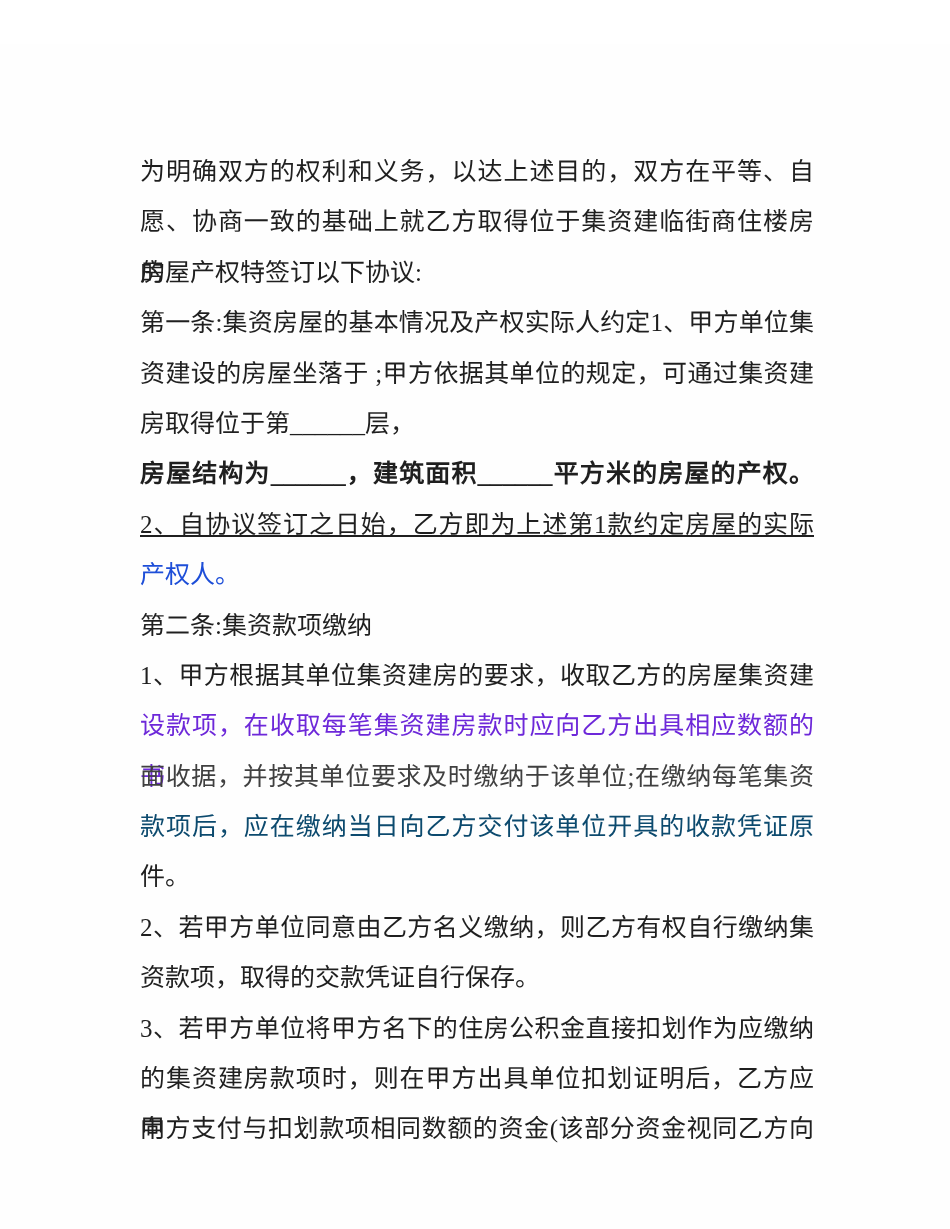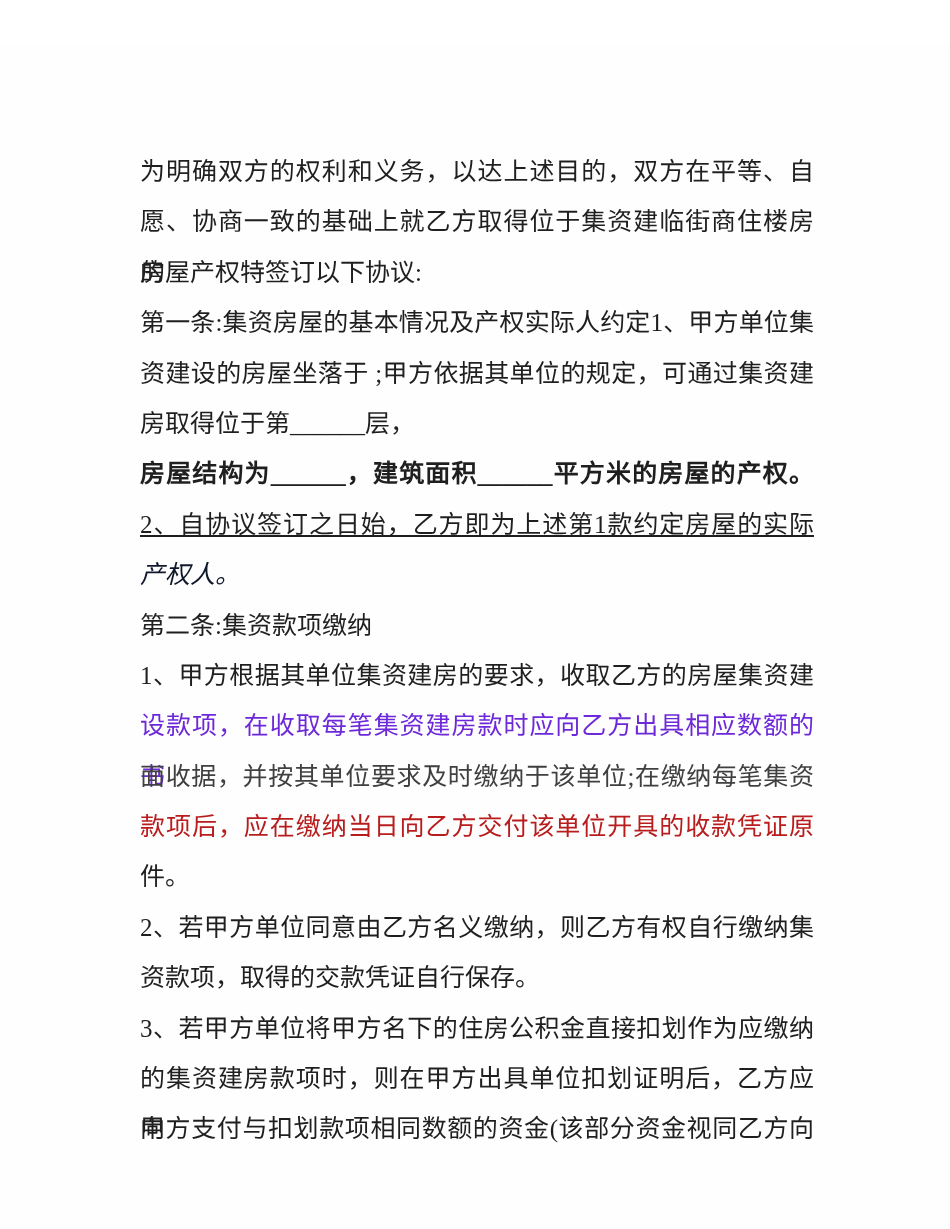--- a/index.html
+++ b/index.html
@@ -44,26 +44,26 @@
 <div class="page" style="background: rgb(254, 254, 254);">
   <div class="doc-content" id="doc-content">
       <div class="doc-line just" style="color: rgb(31, 31, 31);">为明确双方的权利和义务，以达上述目的，双方在平等、自</div>
       <div class="doc-line just" style="color: rgb(31, 31, 31);">愿、协商一致的基础上就乙方取得位于集资建临街商住楼房的</div>
       <div class="doc-line" style="color: rgb(31, 31, 31);">房屋产权特签订以下协议:</div>
       <div class="doc-line just" style="color: rgb(31, 31, 31);">第一条:集资房屋的基本情况及产权实际人约定1、甲方单位集</div>
       <div class="doc-line just" style="color: rgb(31, 31, 31);">资建设的房屋坐落于 ;甲方依据其单位的规定，可通过集资建</div>
       <div class="doc-line" style="color: rgb(31, 31, 31);">房取得位于第______层，</div>
       <div class="doc-line just" style="color: rgb(31, 31, 31); font-weight: bold;">房屋结构为______，建筑面积______平方米的房屋的产权。</div>
       <div class="doc-line just" style="color: rgb(31, 31, 31); text-decoration: underline;">2、自协议签订之日始，乙方即为上述第1款约定房屋的实际</div>
-      <div class="doc-line" style="color: #0f172a; font-style: italic;">产权人。</div>
+      <div class="doc-line" style="color: #1d4ed8;">产权人。</div>
       <div class="doc-line" style="color: rgb(31, 31, 31);">第二条:集资款项缴纳</div>
       <div class="doc-line just" style="color: rgb(31, 31, 31);">1、甲方根据其单位集资建房的要求，收取乙方的房屋集资建</div>
       <div class="doc-line just" style="color: #6d28d9;">设款项，在收取每笔集资建房款时应向乙方出具相应数额的书</div>
       <div class="doc-line just" style="color: #404040;">面收据，并按其单位要求及时缴纳于该单位;在缴纳每笔集资</div>
-      <div class="doc-line just" style="color: #b91c1c;">款项后，应在缴纳当日向乙方交付该单位开具的收款凭证原</div>
+      <div class="doc-line just" style="color: #0c4a6e;">款项后，应在缴纳当日向乙方交付该单位开具的收款凭证原</div>
       <div class="doc-line" style="color: rgb(31, 31, 31);">件。</div>
       <div class="doc-line just" style="color: rgb(31, 31, 31);">2、若甲方单位同意由乙方名义缴纳，则乙方有权自行缴纳集</div>
       <div class="doc-line" style="color: rgb(31, 31, 31);">资款项，取得的交款凭证自行保存。</div>
       <div class="doc-line just" style="color: rgb(31, 31, 31);">3、若甲方单位将甲方名下的住房公积金直接扣划作为应缴纳</div>
       <div class="doc-line just" style="color: rgb(31, 31, 31);">的集资建房款项时，则在甲方出具单位扣划证明后，乙方应向</div>
       <div class="doc-line just" style="color: rgb(31, 31, 31);">甲方支付与扣划款项相同数额的资金(该部分资金视同乙方向</div>
     </div>
 </div>
 
 </body></html>

